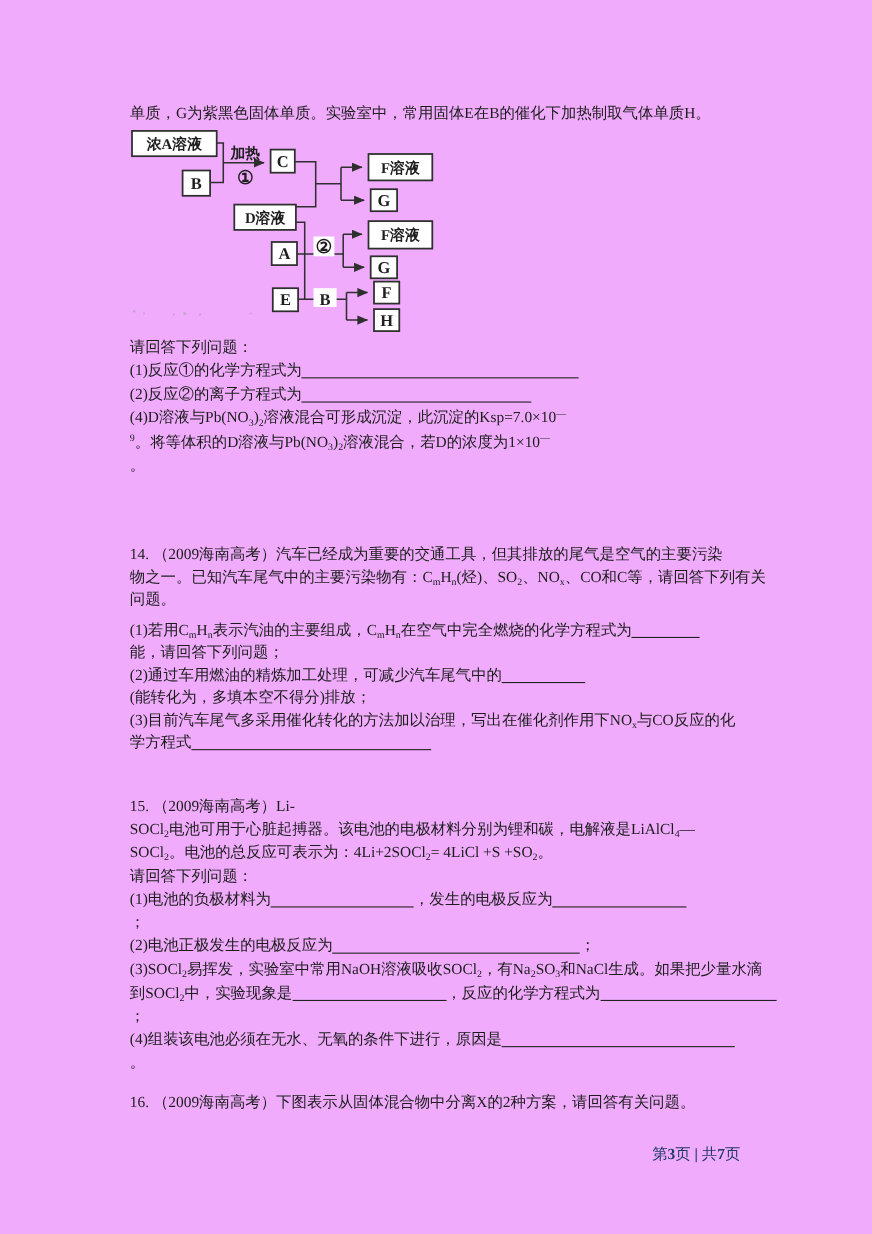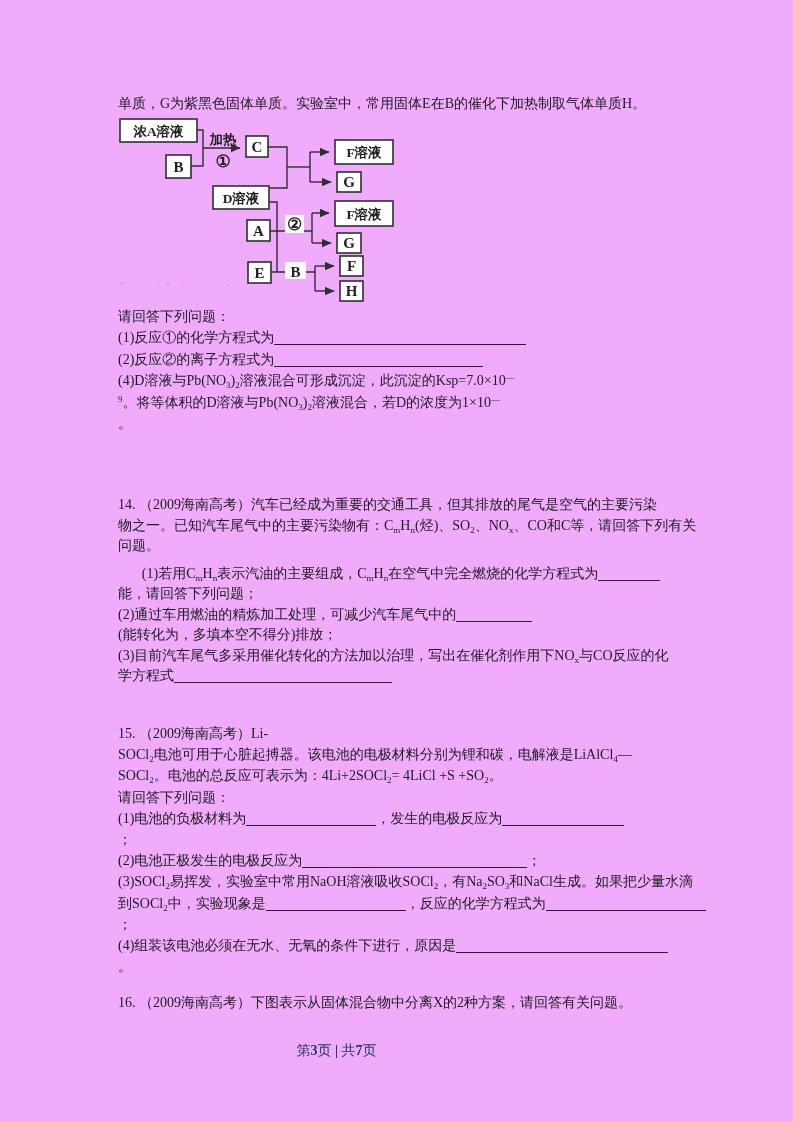--- a/index.html
+++ b/index.html
@@ -2,29 +2,29 @@
 <html><head>
 <meta charset="utf-8">
 <style>
   html,body{margin:0;padding:0;background:#e8e8e8;}
   .page{position:relative;width:793px;height:1122px;background:#f0abfc;margin:0 auto;
         font-family:"Liberation Serif","DejaVu Serif",serif;color:#1c1c1c;font-size:14px;overflow:hidden;}
   .sec{position:absolute;left:118px;width:566px;}
   .line{line-height:21.2px;white-space:nowrap;}
   .q13 .line{line-height:21.4px;}
   .q14 .line{line-height:20.5px;}
-  .q14 .gap-before{margin-top:7px;text-align:center;}
+  .q14 .gap-before{margin-top:7px;}
   .q15 .line{line-height:21.2px;}
   sub,sup{font-size:9px;line-height:0;}
   sub{vertical-align:-3px;}
   sup{vertical-align:5px;}
   .blank{display:inline-block;height:1px;border-bottom:1.2px solid #222;vertical-align:-3px;}
   .diagram{position:absolute;left:118px;top:114px;}
   .diagram text{font-family:"Liberation Serif","DejaVu Serif",serif;fill:#1f1f1f;font-weight:bold;}
-  .footer{position:absolute;top:1042px;left:0;width:673px;text-align:center;
+  .footer{position:absolute;top:1042px;left:0;width:673px;text-align:right;
           color:#1f3864;font-size:14px;line-height:18px;}
   .footer b{font-weight:bold;}
 </style>
 </head>
 <body>
 
 <div class="page">
 
   <div class="sec" style="top:93px">
     <div class="line">单质，G为紫黑色固体单质。实验室中，常用固体E在B的催化下加热制取气体单质H。</div>

